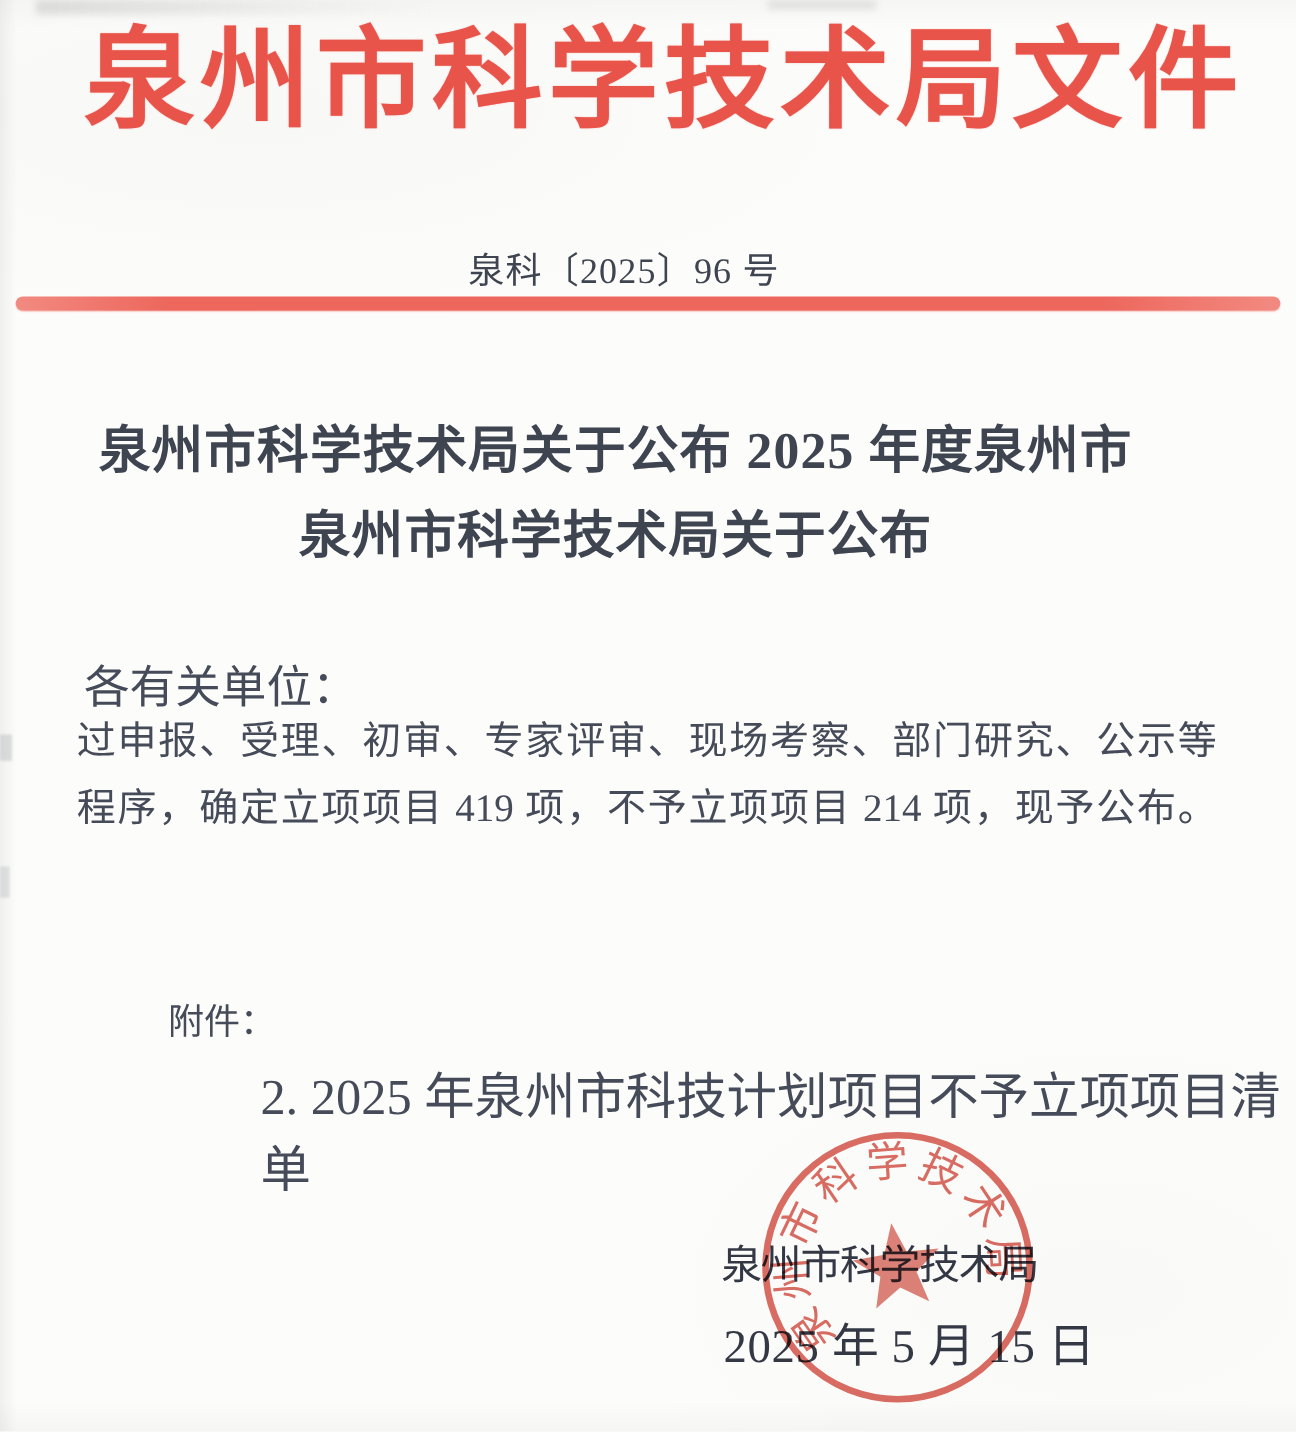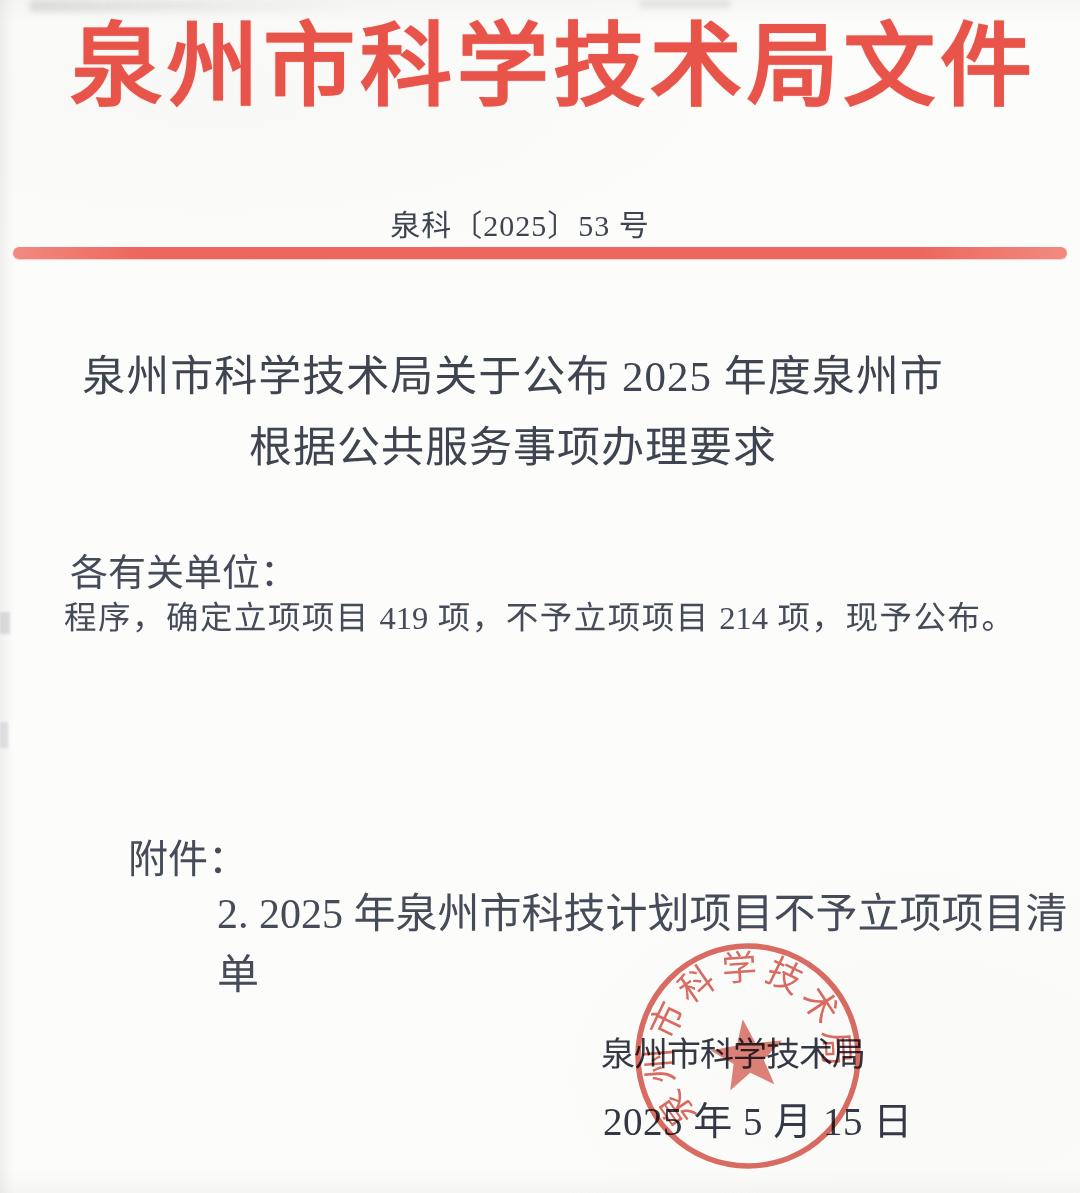--- a/index.html
+++ b/index.html
@@ -35,39 +35,39 @@
     letter-spacing:1px;
   }
   .red-rule{
     position:absolute;top:247px;left:13px;width:1054px;height:12px;
     border-radius:7px;
     background:linear-gradient(90deg,#f28a81,var(--rule-red,#ed675d) 12%,var(--rule-red,#ed675d) 86%,#f28a81);
     box-shadow:0 1px 1px rgba(237,103,93,.3);
   }
   .doc-title{
     position:absolute;top:341px;left:0;width:1026px;
-    text-align:center;font-size:43px;font-weight:normal;
+    text-align:center;font-size:43px;font-weight:bold;
     color:var(--ink,#3e4450);line-height:71px;letter-spacing:1px;
   }
   .salutation{
     position:absolute;top:542px;left:70px;
     font-size:38px;color:var(--body-ink,#454b58);
   }
   .paragraph{
     position:absolute;top:601px;left:64px;width:950px;
     font-size:32.5px;color:var(--body-ink,#454b58);
   }
   .pline{
     text-align:justify;text-align-last:justify;
     line-height:34px;margin-bottom:22px;white-space:nowrap;
   }
   .pline.indent{text-indent:67px;}
   .attach-row1{
-    position:absolute;top:827px;left:128px;
-    font-size:40px;color:var(--body-ink,#454b58);display:flex;
+    position:absolute;top:827px;left:140px;
+    font-size:30px;color:var(--body-ink,#454b58);display:flex;
   }
   .attach-label{margin-right:10px;}
   .attach-row2{
     position:absolute;top:879px;left:217px;
     font-size:42px;color:var(--body-ink,#454b58);
   }
   .agency{
     position:absolute;top:1027px;left:601px;
     font-size:34px;letter-spacing:-1px;color:#333844;
   }
@@ -95,32 +95,33 @@
 <div class="page">
 
   <div class="edge-shade"></div>
   <div class="top-streak"></div>
   <div class="top-streak2"></div>
   <div class="artifact-a"></div>
   <div class="artifact-b"></div>
 
   <div class="letterhead">泉州市科学技术局文件</div>
 
-  <div class="doc-number">泉科〔2025〕53 号</div>
+  <div class="doc-number">泉科〔2025〕96 号</div>
 
   <div class="red-rule"></div>
 
   <div class="doc-title">
     <div>泉州市科学技术局关于公布 2025 年度泉州市</div>
-    <div>根据公共服务事项办理要求</div>
+    <div>泉州市科学技术局关于公布</div>
   </div>
 
   <div class="salutation">各有关单位：</div>
 
   <div class="paragraph">
+    <div class="pline">过申报、受理、初审、专家评审、现场考察、部门研究、公示等</div>
     <div class="pline">程序，确定立项项目 419 项，不予立项项目 214 项，现予公布。</div>
   </div>
 
   <div class="attach-row1">
     <span class="attach-label">附件：</span>
   </div>
   <div class="attach-row2">2. 2025 年泉州市科技计划项目不予立项项目清单</div>
 
   <div class="agency">泉州市科学技术局</div>
   <div class="sign-date">2025 年 5 月 15 日</div>

